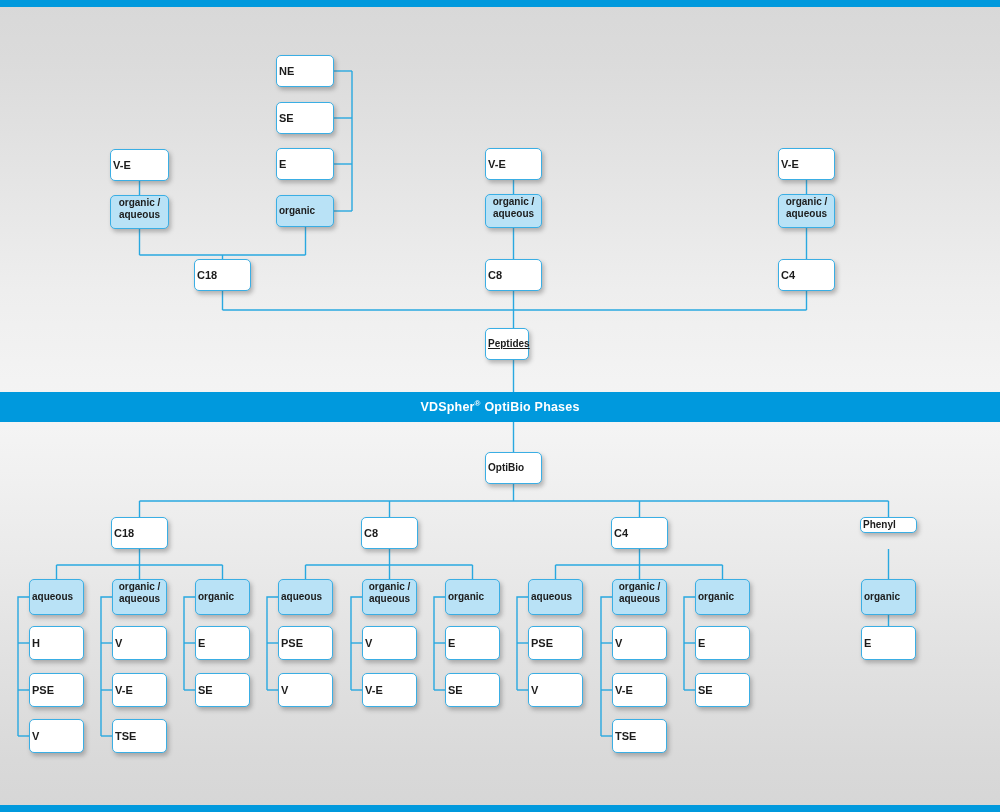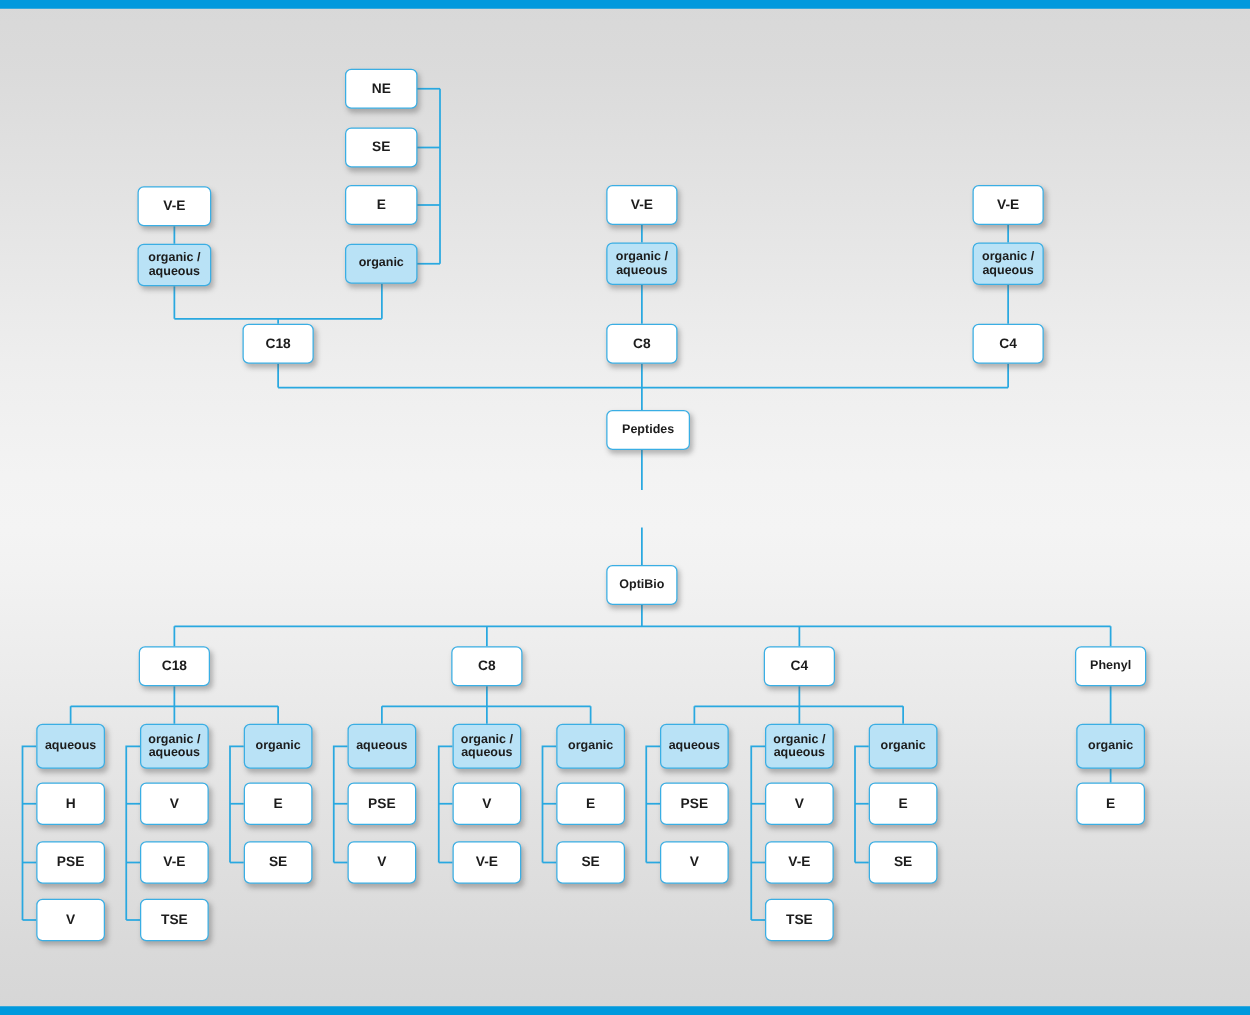--- a/index.html
+++ b/index.html
@@ -50,21 +50,21 @@
     stroke: #29a8e0; stroke-width: 1.4; fill: none;
   }
 
   
   .node {
     position: absolute;
     z-index: 4;
     border: 1.3px solid #3aaee4;
     border-radius: 5px;
     background: #ffffff;
-    display: flex; align-items: center; justify-content: center;
+    display: flex; align-items: center; justify-content: flex-start;
     text-align: center;
     font-size: 11px;
     font-weight: bold;
     color: #1c1c1c;
     line-height: 1.15;
     box-shadow: 2px 3px 4px rgba(90,90,90,.40);
     padding: 1px 2px;
     user-select: none;
   }
   .node.tint {
@@ -173,20 +173,25 @@
     <line x1="601" y1="690" x2="612" y2="690"></line>
     <line x1="601" y1="736" x2="612" y2="736"></line>
     <polyline points="695,597 684,597 684,690"></polyline>
     <line x1="684" y1="643" x2="695" y2="643"></line>
     <line x1="684" y1="690" x2="695" y2="690"></line>
 
     <line x1="888.5" y1="549" x2="888.5" y2="579"></line>
     <line x1="888.5" y1="615" x2="888.5" y2="626"></line>
   </svg>
 
+  <div id="banner">
+    <span class="banner-text">
+      <span>VDSpher</span><sup>®</sup><span> OptiBio Phases</span>
+    </span>
+  </div>
 
   <div class="node" style="left:110px; top:149px; width:59px; height:32px;">
     <span class="lbl">V-E</span>
   </div>
   <div class="node tint tiny" style="left:110px; top:195px; width:59px; height:34px; flex-direction:column;">
     <span class="lbl">organic /</span>
     <span class="lbl">aqueous</span>
   </div>
 
   <div class="node" style="left:276px; top:55px; width:58px; height:32px;">
@@ -221,21 +226,21 @@
     <span class="lbl">V-E</span>
   </div>
   <div class="node tint tiny" style="left:778px; top:194px; width:57px; height:34px; flex-direction:column;">
     <span class="lbl">organic /</span>
     <span class="lbl">aqueous</span>
   </div>
   <div class="node" style="left:778px; top:259px; width:57px; height:32px;">
     <span class="lbl">C4</span>
   </div>
 
-  <div class="node small" style="left:485px; top:328px; width:67px; height:32px;">
+  <div class="node small" style="left:485px; top:328px; width:44px; height:32px;text-decoration:underline;">
     <span class="lbl">Peptides</span>
   </div>
 
   <div class="node small" style="left:485px; top:452px; width:57px; height:32px;">
     <span class="lbl">OptiBio</span>
   </div>
 
   <div class="node" style="left:111px; top:517px; width:57px; height:32px;">
     <span class="lbl">C18</span>
   </div>
@@ -340,21 +345,21 @@
   <div class="node tint tiny" style="left:695px; top:579px; width:55px; height:36px;">
     <span class="lbl">organic</span>
   </div>
   <div class="node" style="left:695px; top:626px; width:55px; height:34px;">
     <span class="lbl">E</span>
   </div>
   <div class="node" style="left:695px; top:673px; width:55px; height:34px;">
     <span class="lbl">SE</span>
   </div>
 
-  <div class="node small" style="left:860px; top:517px; width:57px; height:32px;">
+  <div class="node small" style="left:860px; top:517px; width:57px; height:16px;">
     <span class="lbl">Phenyl</span>
   </div>
   <div class="node tint tiny" style="left:861px; top:579px; width:55px; height:36px;">
     <span class="lbl">organic</span>
   </div>
   <div class="node" style="left:861px; top:626px; width:55px; height:34px;">
     <span class="lbl">E</span>
   </div>
 
 </div>

